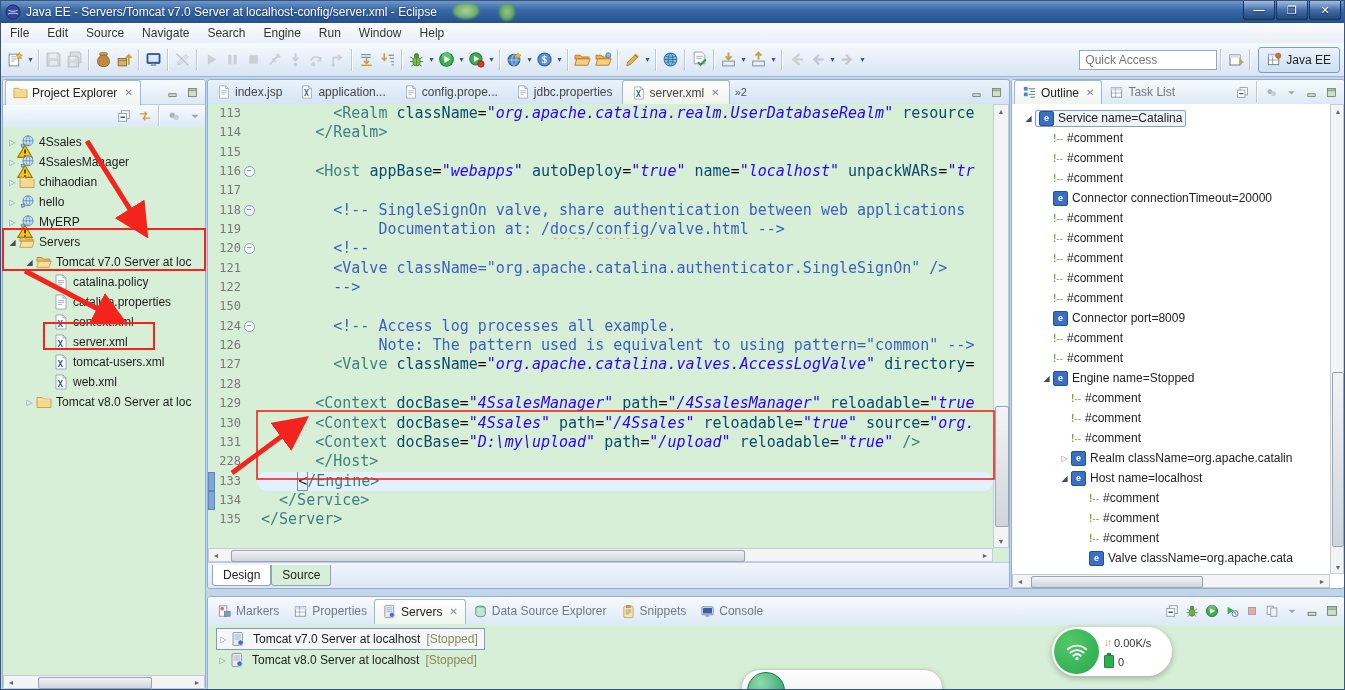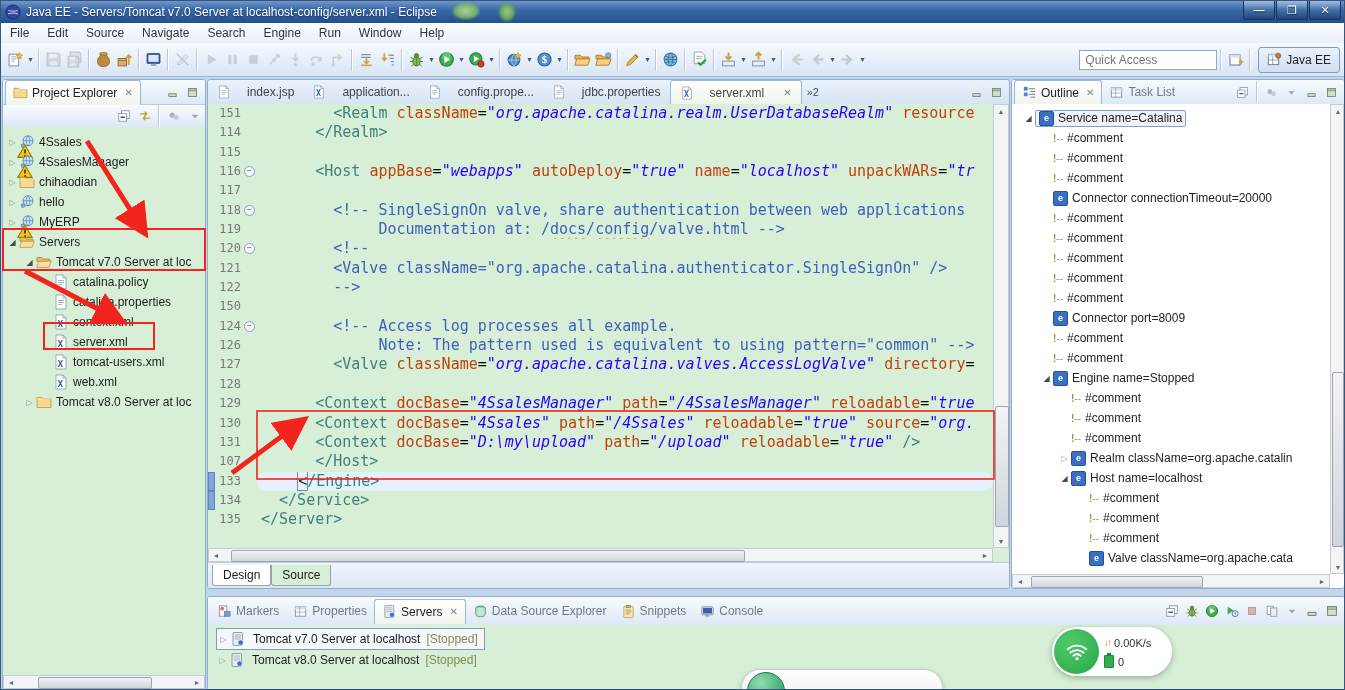--- a/index.html
+++ b/index.html
@@ -58,36 +58,36 @@
   .tic svg{width:16px;height:16px;}
   .tic .warn{position:absolute;left:-2px;bottom:-2px;width:9px;height:9px;}
   .tlabel{color:#1c1c1c;}
   
   .sbh,.sbv{position:absolute;background:#f2f4f6;border:1px solid #c5ccd4;box-sizing:border-box;}
   .sbthumb{position:absolute;background:linear-gradient(#f2f3f5,#cfd5dc);border:1px solid #9aa5b1;border-radius:2px;}
   .sbarr{position:absolute;font-size:7px;color:#5f6b78;width:14px;height:12px;display:flex;align-items:center;justify-content:center;}
   
   .etabs{height:24px;background:linear-gradient(#eaf2fb,#d5e4f4);border-bottom:1px solid #b9cce2;
     display:flex;align-items:center;position:relative;border-radius:3px 3px 0 0;}
-  .etab{display:flex;align-items:center;gap:16px;padding:4px 9px;color:#444;height:16px;}
+  .etab{display:flex;align-items:center;gap:4px;padding:4px 9px;color:#444;height:16px;}
   .etab svg{width:14px;height:14px;}
   .etab.active{background:linear-gradient(#fefefe,#eef4ea);border:1px solid #9db7d6;border-bottom:none;border-radius:3px 3px 0 0;}
   .eoverflow{color:#44506a;font-size:11px;padding:0 5px;}
   .codearea{position:absolute;left:0;top:24px;right:16px;bottom:40px;background:#d6efd6;overflow:hidden;}
   .cline{display:flex;height:19.35px;line-height:19.35px;
     font-family:"DejaVu Sans Mono","Liberation Mono",monospace;font-size:15px;white-space:pre;}
   .gsel{flex:0 0 7px;}
   .gsel.on{background:#7fa7dc;border:1px solid #5e86bd;box-sizing:border-box;}
   .lnum{flex:0 0 26px;text-align:right;color:#787878;font-size:12px;padding-right:2px;}
   .lfold{flex:0 0 14px;position:relative;}
   .lfold .fm{position:absolute;left:1px;top:4px;width:9px;height:9px;border:1px solid #8ea0b4;border-radius:50%;
     background:#f4f9fd;color:#55657a;font-size:8px;line-height:8px;text-align:center;}
   .lcode{flex:1;padding-left:4px;overflow:hidden;}
   .cur .lcode{background:#e3f1fd;border-radius:9px;}
-  .t{color:#3f7f7f;} .a{color:#c2410c;} .q{color:#000;}
+  .t{color:#3f7f7f;} .a{color:#0c4a6e;} .q{color:#000;}
   .v{color:#2a00ff;font-style:italic;} .c{color:#3f5fbf;}
   .w{color:#3f5fbf;text-decoration:underline wavy #e39a3c 1px;text-underline-offset:3px;}
   .m{outline:1px solid #7d8da0;}
   .caret{display:inline-block;width:1px;height:14px;background:#000;vertical-align:-2px;}
   .dstabs{position:absolute;left:0;bottom:0;width:100%;height:26px;background:linear-gradient(#f0f5fb,#dde8f5);
     border-top:1px solid #b9cce2;display:flex;align-items:flex-start;padding:2px 0 0 4px;box-sizing:border-box;}
   .dstab{padding:3px 10px;border:1px solid #8fa5bd;background:#fff;color:#222;border-radius:0 0 3px 3px;border-top:none;}
   .dstab.active{background:#d6efd6;}
   
   .orow{height:20px;display:flex;align-items:center;white-space:nowrap;}
@@ -640,39 +640,39 @@
           </span>
           <span class="tbtn">
             <svg viewBox="0 0 16 16" style="width: 13px; height: 13px;">
               <rect x="3" y="3" width="10" height="10" fill="#cfe0c8" stroke="#6b7a6a"></rect>
               <rect x="3" y="3" width="10" height="3" fill="#a8c49a" stroke="#6b7a6a" stroke-width="0.6"></rect>
             </svg>
           </span>
         </div>
       </div>
       <div class="codearea">
-        <div class="cline"><span class="gsel"></span><span class="lnum">151</span><span class="lfold"></span><span class="lcode"><span class="t">        &lt;Realm</span><span class="q"> </span><span class="a">className</span><span class="q">=</span><span class="v">"org.apache.catalina.realm.UserDatabaseRealm"</span><span class="q"> </span><span class="a">resource</span></span></div>
+        <div class="cline"><span class="gsel"></span><span class="lnum">113</span><span class="lfold"></span><span class="lcode"><span class="t">        &lt;Realm</span><span class="q"> </span><span class="a">className</span><span class="q">=</span><span class="v">"org.apache.catalina.realm.UserDatabaseRealm"</span><span class="q"> </span><span class="a">resource</span></span></div>
         <div class="cline"><span class="gsel"></span><span class="lnum">114</span><span class="lfold"></span><span class="lcode"><span class="t">      &lt;/Realm&gt;</span></span></div>
         <div class="cline"><span class="gsel"></span><span class="lnum">115</span><span class="lfold"></span><span class="lcode"></span></div>
         <div class="cline"><span class="gsel"></span><span class="lnum">116</span><span class="lfold"><span class="fm">−</span></span><span class="lcode"><span class="t">      &lt;Host</span><span class="q"> </span><span class="a">appBase</span><span class="q">=</span><span class="v">"webapps"</span><span class="q"> </span><span class="a">autoDeploy</span><span class="q">=</span><span class="v">"true"</span><span class="q"> </span><span class="a">name</span><span class="q">=</span><span class="v">"localhost"</span><span class="q"> </span><span class="a">unpackWARs</span><span class="q">=</span><span class="v">"tr</span></span></div>
         <div class="cline"><span class="gsel"></span><span class="lnum">117</span><span class="lfold"></span><span class="lcode"></span></div>
         <div class="cline"><span class="gsel"></span><span class="lnum">118</span><span class="lfold"><span class="fm">−</span></span><span class="lcode"><span class="c">        &lt;!-- SingleSignOn valve, share authentication between web applications</span></span></div>
         <div class="cline"><span class="gsel"></span><span class="lnum">119</span><span class="lfold"></span><span class="lcode"><span class="c">             Documentation at: /</span><span class="w">docs</span><span class="c">/</span><span class="w">config</span><span class="c">/valve.html --&gt;</span></span></div>
         <div class="cline"><span class="gsel"></span><span class="lnum">120</span><span class="lfold"><span class="fm">−</span></span><span class="lcode"><span class="c">        &lt;!--</span></span></div>
         <div class="cline"><span class="gsel"></span><span class="lnum">121</span><span class="lfold"></span><span class="lcode"><span class="c">        &lt;Valve className="org.apache.catalina.authenticator.SingleSignOn" /&gt;</span></span></div>
         <div class="cline"><span class="gsel"></span><span class="lnum">122</span><span class="lfold"></span><span class="lcode"><span class="c">        --&gt;</span></span></div>
         <div class="cline"><span class="gsel"></span><span class="lnum">150</span><span class="lfold"></span><span class="lcode"></span></div>
         <div class="cline"><span class="gsel"></span><span class="lnum">124</span><span class="lfold"><span class="fm">−</span></span><span class="lcode"><span class="c">        &lt;!-- Access log processes all example.</span></span></div>
         <div class="cline"><span class="gsel"></span><span class="lnum">126</span><span class="lfold"></span><span class="lcode"><span class="c">             Note: The pattern used is equivalent to using pattern="common" --&gt;</span></span></div>
         <div class="cline"><span class="gsel"></span><span class="lnum">127</span><span class="lfold"></span><span class="lcode"><span class="t">        &lt;Valve</span><span class="q"> </span><span class="a">className</span><span class="q">=</span><span class="v">"org.apache.catalina.valves.AccessLogValve"</span><span class="q"> </span><span class="a">directory</span><span class="q">=</span></span></div>
         <div class="cline"><span class="gsel"></span><span class="lnum">128</span><span class="lfold"></span><span class="lcode"></span></div>
         <div class="cline"><span class="gsel"></span><span class="lnum">129</span><span class="lfold"></span><span class="lcode"><span class="t">      &lt;Context</span><span class="q"> </span><span class="a">docBase</span><span class="q">=</span><span class="v">"4SsalesManager"</span><span class="q"> </span><span class="a">path</span><span class="q">=</span><span class="v">"/4SsalesManager"</span><span class="q"> </span><span class="a">reloadable</span><span class="q">=</span><span class="v">"true</span></span></div>
         <div class="cline"><span class="gsel"></span><span class="lnum">130</span><span class="lfold"></span><span class="lcode"><span class="t">      &lt;Context</span><span class="q"> </span><span class="a">docBase</span><span class="q">=</span><span class="v">"4Ssales"</span><span class="q"> </span><span class="a">path</span><span class="q">=</span><span class="v">"/4Ssales"</span><span class="q"> </span><span class="a">reloadable</span><span class="q">=</span><span class="v">"true"</span><span class="q"> </span><span class="a">source</span><span class="q">=</span><span class="v">"org.</span></span></div>
         <div class="cline"><span class="gsel"></span><span class="lnum">131</span><span class="lfold"></span><span class="lcode"><span class="t">      &lt;Context</span><span class="q"> </span><span class="a">docBase</span><span class="q">=</span><span class="v">"D:\my\upload"</span><span class="q"> </span><span class="a">path</span><span class="q">=</span><span class="v">"/upload"</span><span class="q"> </span><span class="a">reloadable</span><span class="q">=</span><span class="v">"true"</span><span class="t"> /&gt;</span></span></div>
-        <div class="cline"><span class="gsel"></span><span class="lnum">107</span><span class="lfold"></span><span class="lcode"><span class="t">      &lt;/Host&gt;</span></span></div>
+        <div class="cline"><span class="gsel"></span><span class="lnum">228</span><span class="lfold"></span><span class="lcode"><span class="t">      &lt;/Host&gt;</span></span></div>
         <div class="cline cur"><span class="gsel on"></span><span class="lnum">133</span><span class="lfold"></span><span class="lcode"><span class="t">    </span><span class="caret"></span><span class="m">&lt;</span><span class="t">/Engine&gt;</span></span></div>
         <div class="cline"><span class="gsel on"></span><span class="lnum">134</span><span class="lfold"></span><span class="lcode"><span class="t">  &lt;/Service&gt;</span></span></div>
         <div class="cline"><span class="gsel"></span><span class="lnum">135</span><span class="lfold"></span><span class="lcode"><span class="t">&lt;/Server&gt;</span></span></div>
       </div>
       <div class="sbv" style="right:0;top:24px;width:16px;bottom:40px;">
         <span class="sbarr" style="left:0;top:0;">▲</span>
         <span class="sbarr" style="left:0;bottom:0;">▼</span>
         <div class="sbthumb" style="left:1px;width:12px;top:68%;height:27%;"></div>
       </div>
       <div class="sbh" style="left:0;right:16px;bottom:26px;height:14px;">

